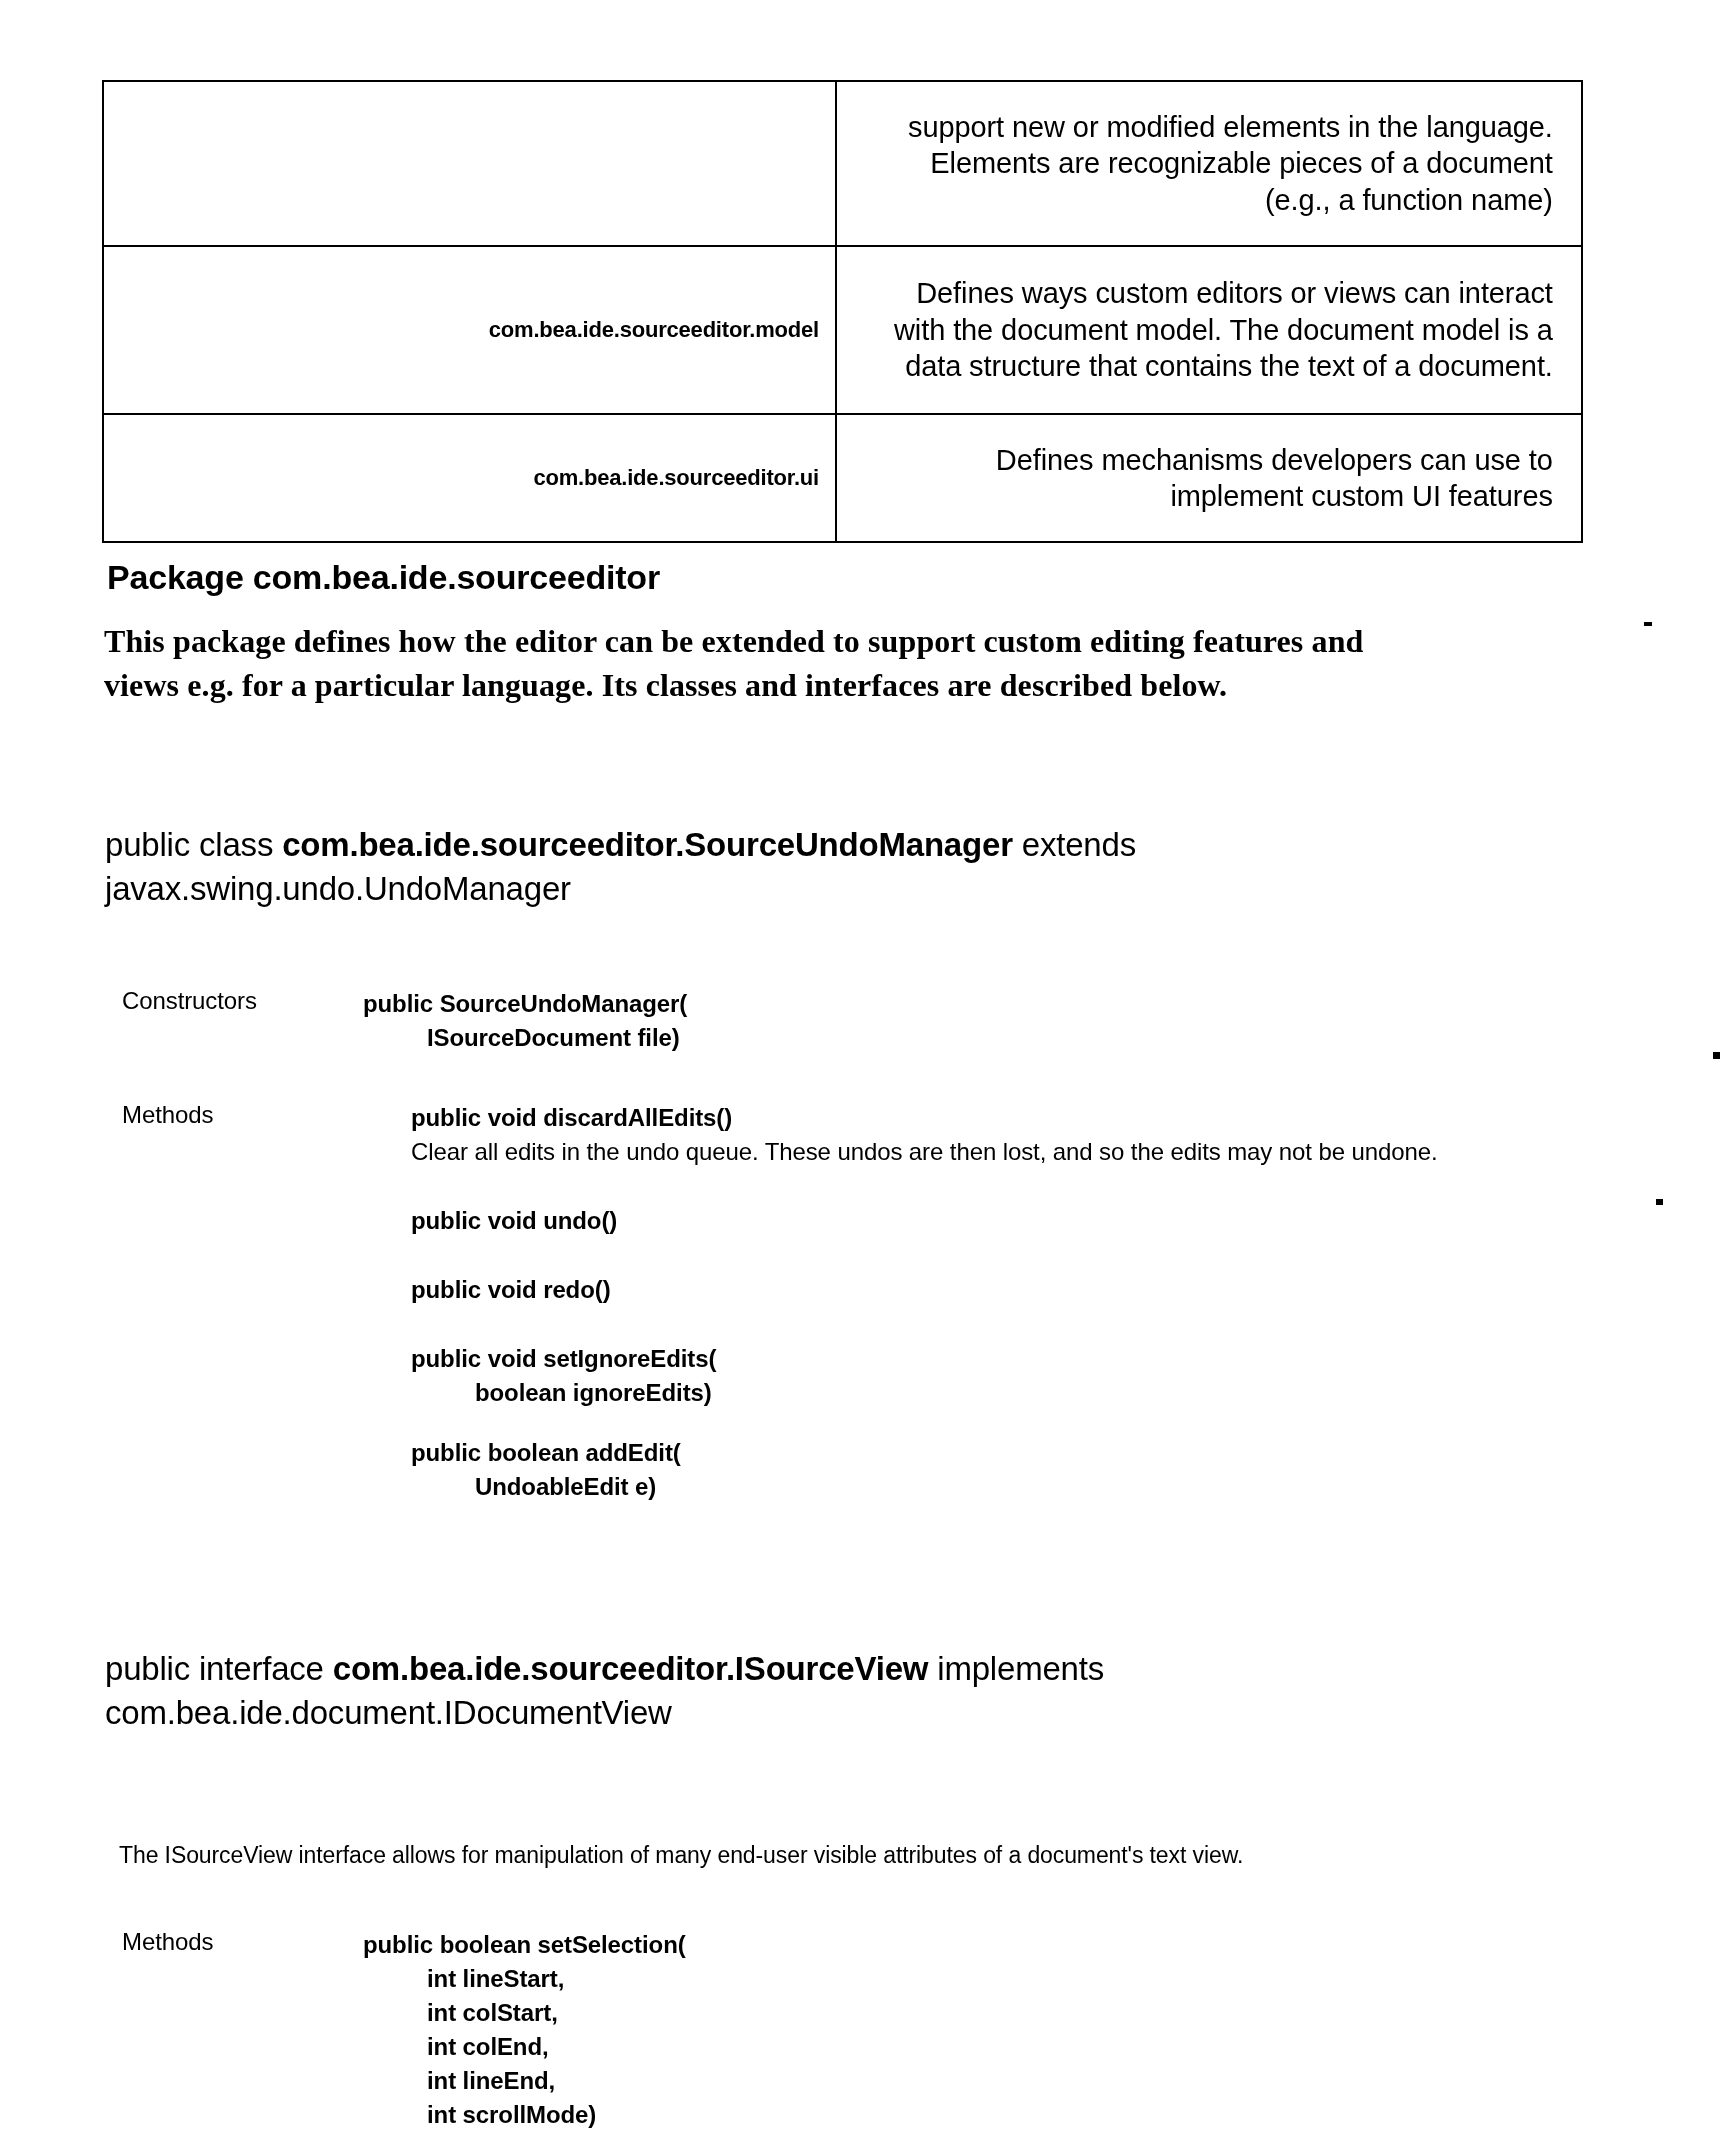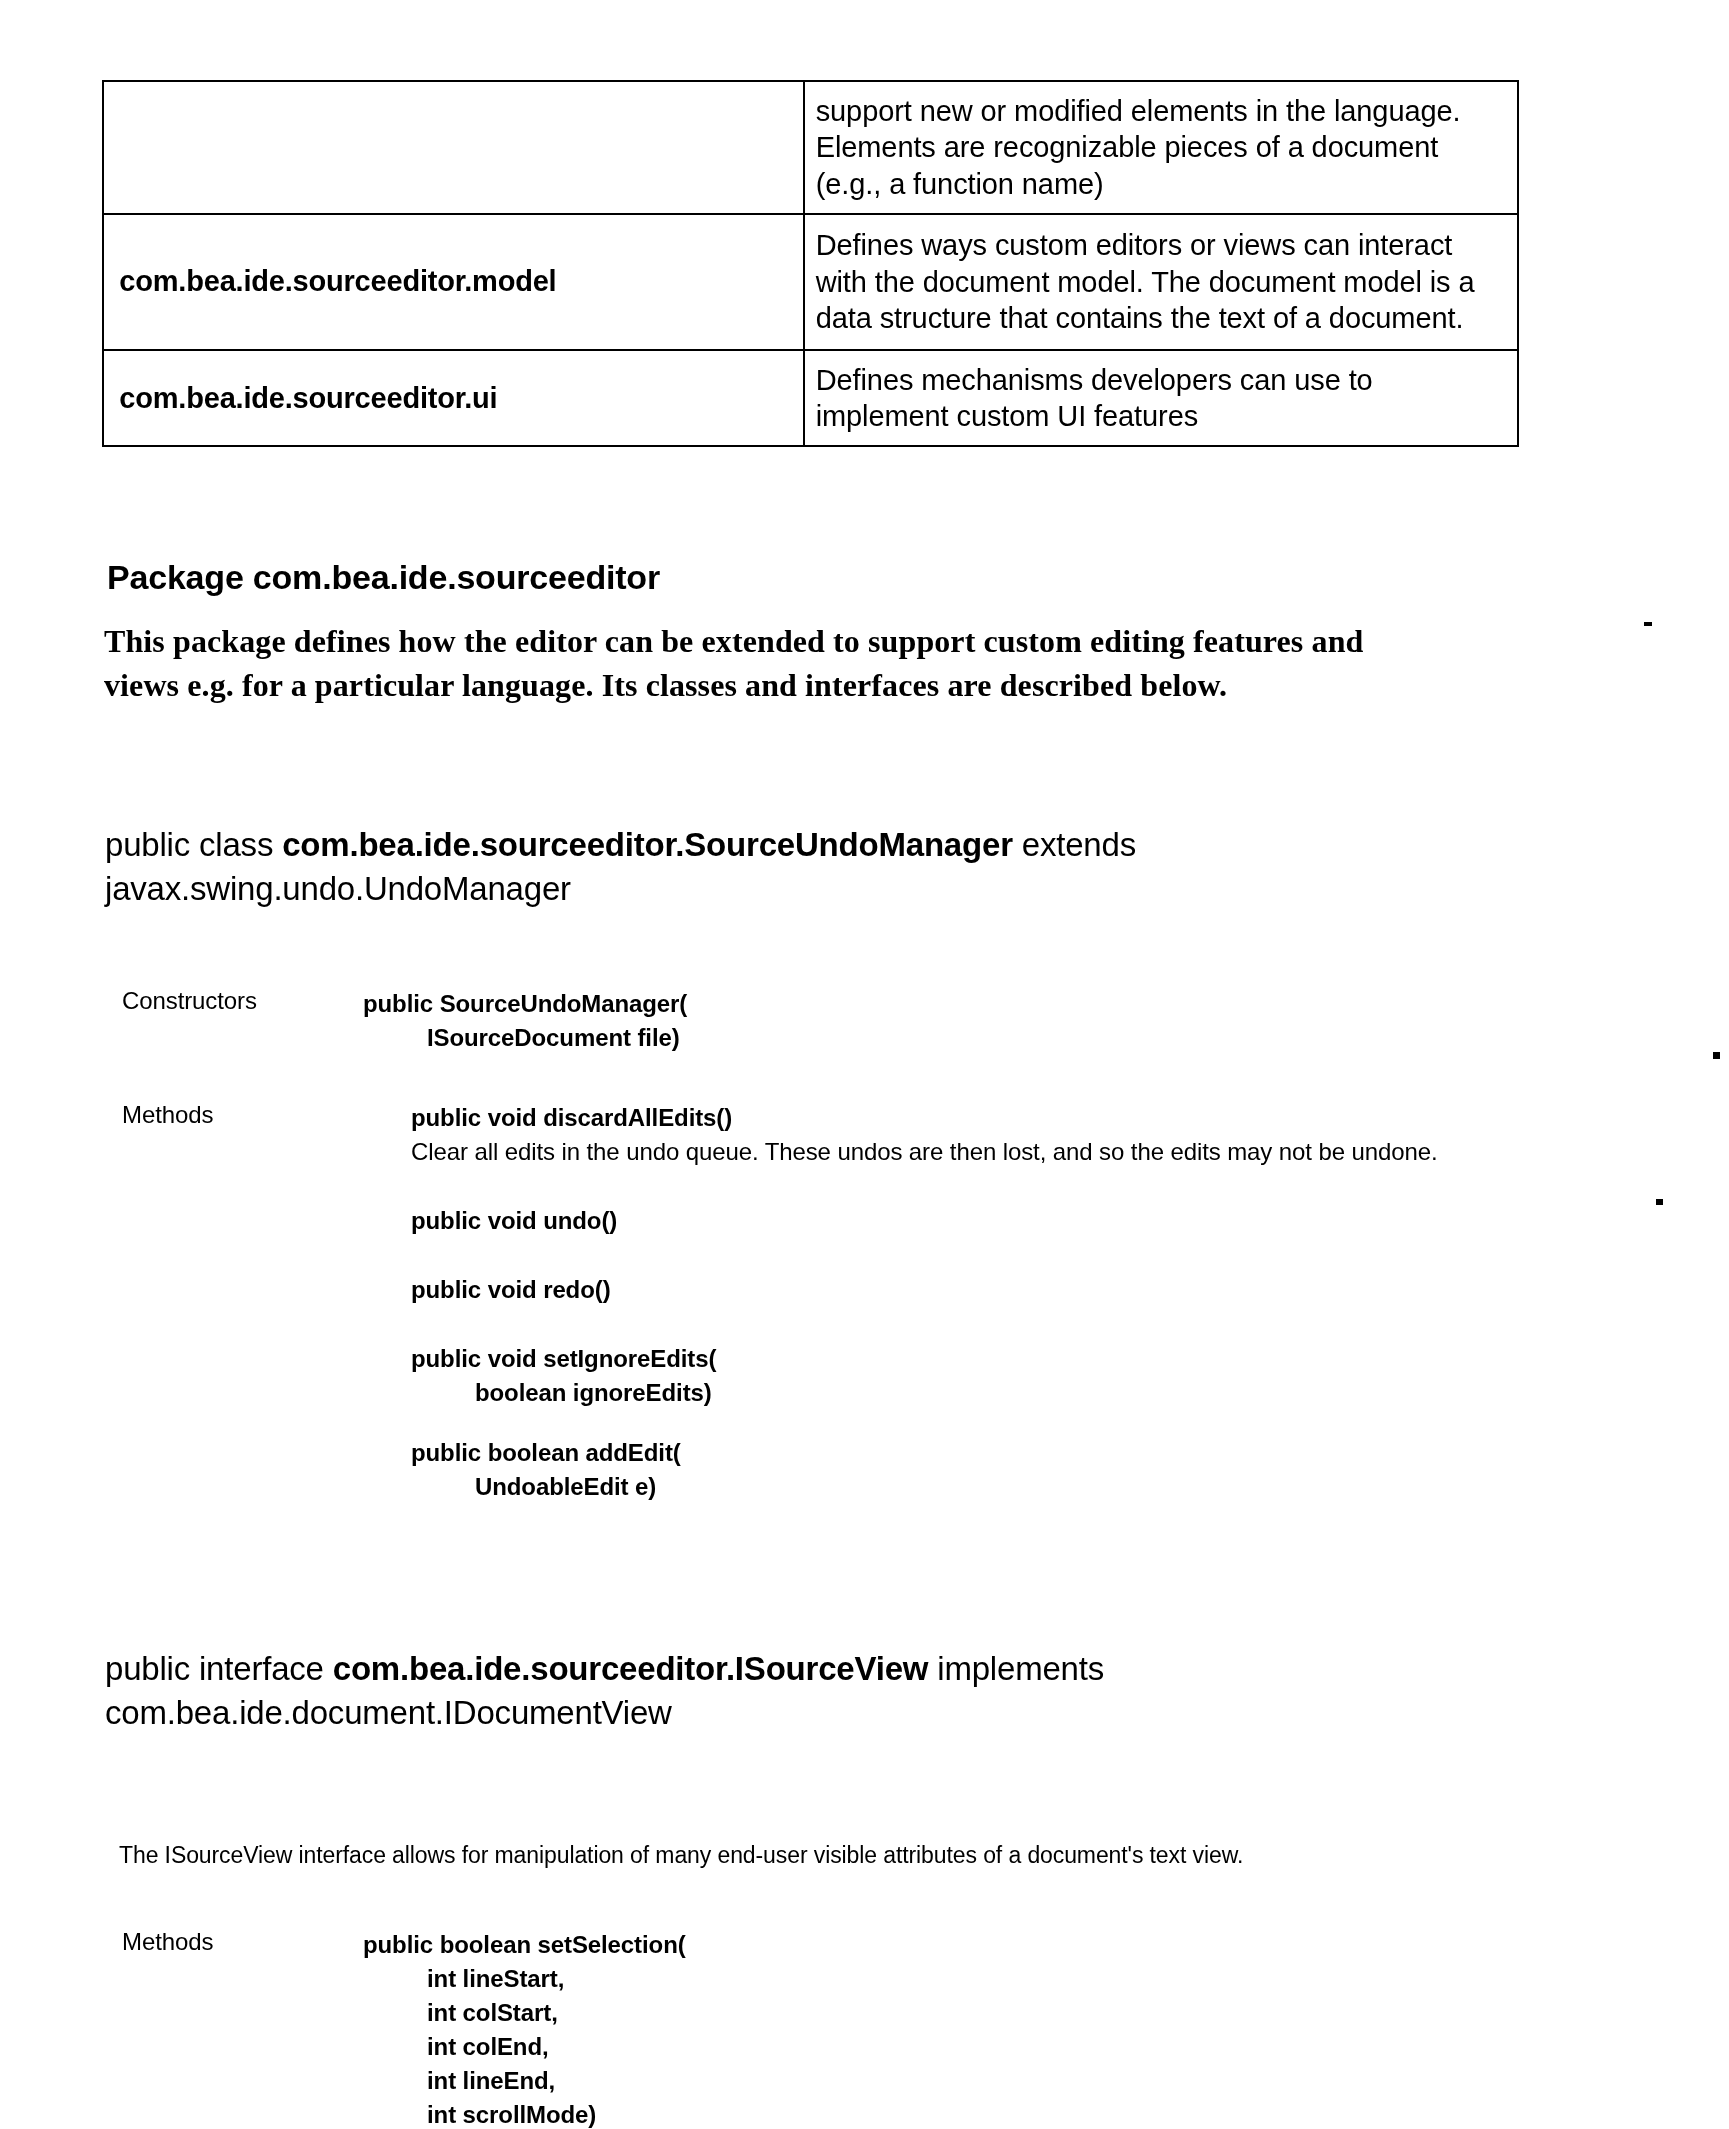--- a/index.html
+++ b/index.html
@@ -27,29 +27,30 @@
     position: absolute;
     left: 102px;
     top: 80px;
     width: 1411px;
     border-collapse: collapse;
     table-layout: fixed;
   }
   .api-table td {
     border: 2.3px solid #000000;
     vertical-align: middle;
-    padding: 0;
+    padding: 16px;
+    text-align: right;
   }
   .api-table .col-pkg { width: 699px; }
   .api-table .col-desc { width: 712px; }
 
   .pkg-cell {
     font-family: "Liberation Sans", sans-serif;
     font-weight: bold;
-    font-size: 29px;
+    font-size: 22px;
     line-height: 1.28;
     padding: 10.7px 0 10.7px 15.3px;
     letter-spacing: -0.2px;
   }
   .desc-cell {
     font-family: "Liberation Sans", sans-serif;
     font-weight: normal;
     font-size: 29px;
     line-height: 1.26;
     padding: 10.7px 12.2px 10.7px 10.7px;

